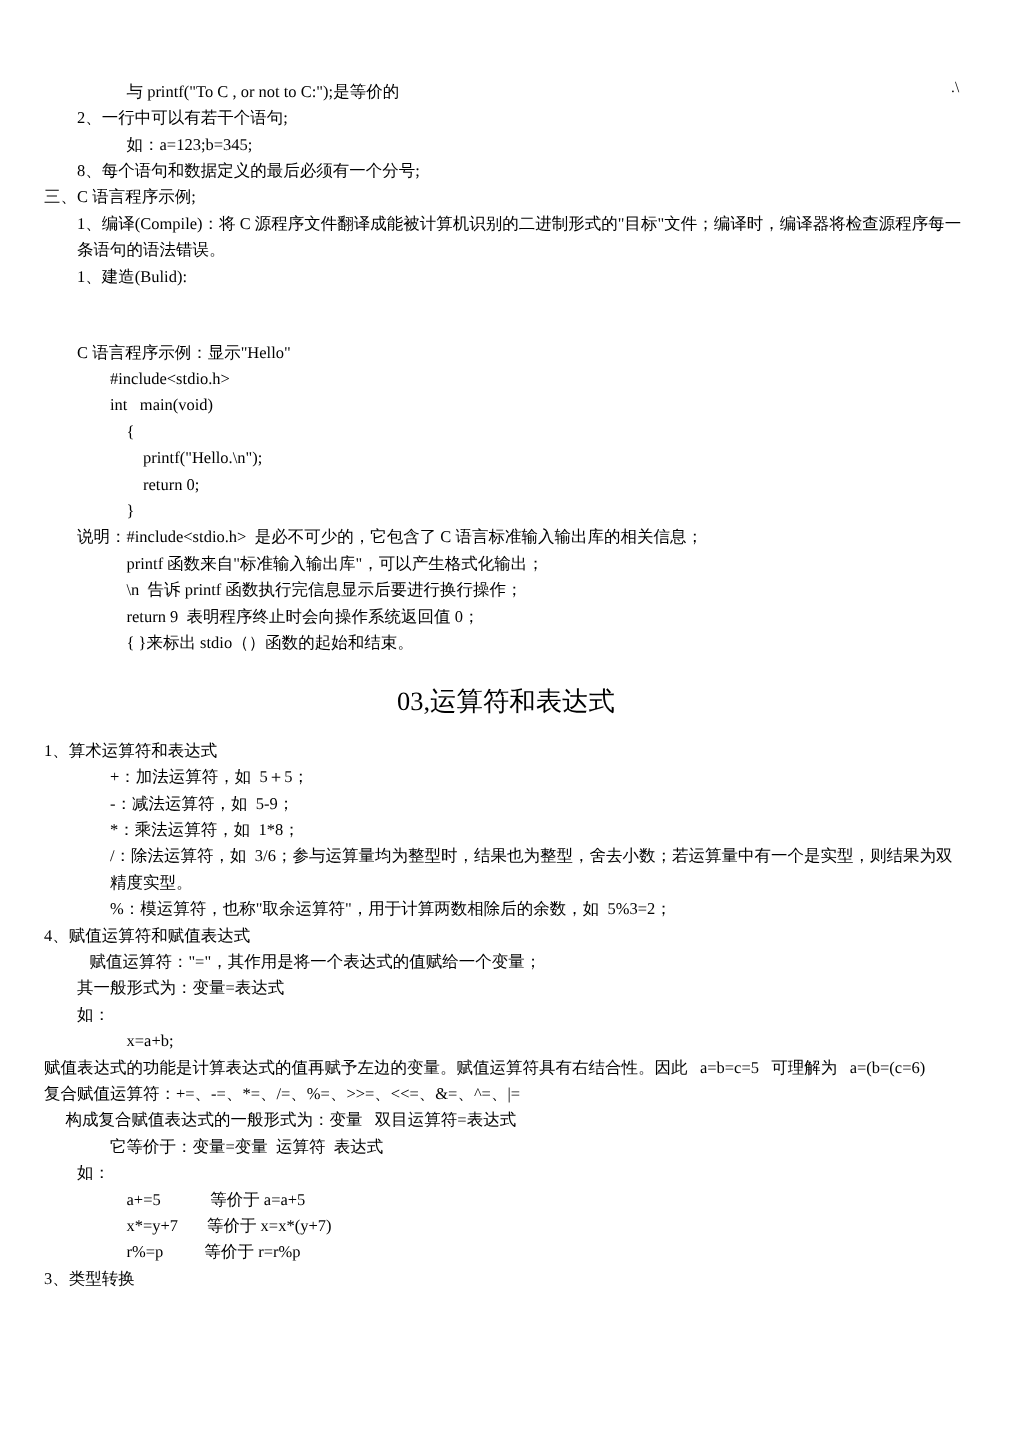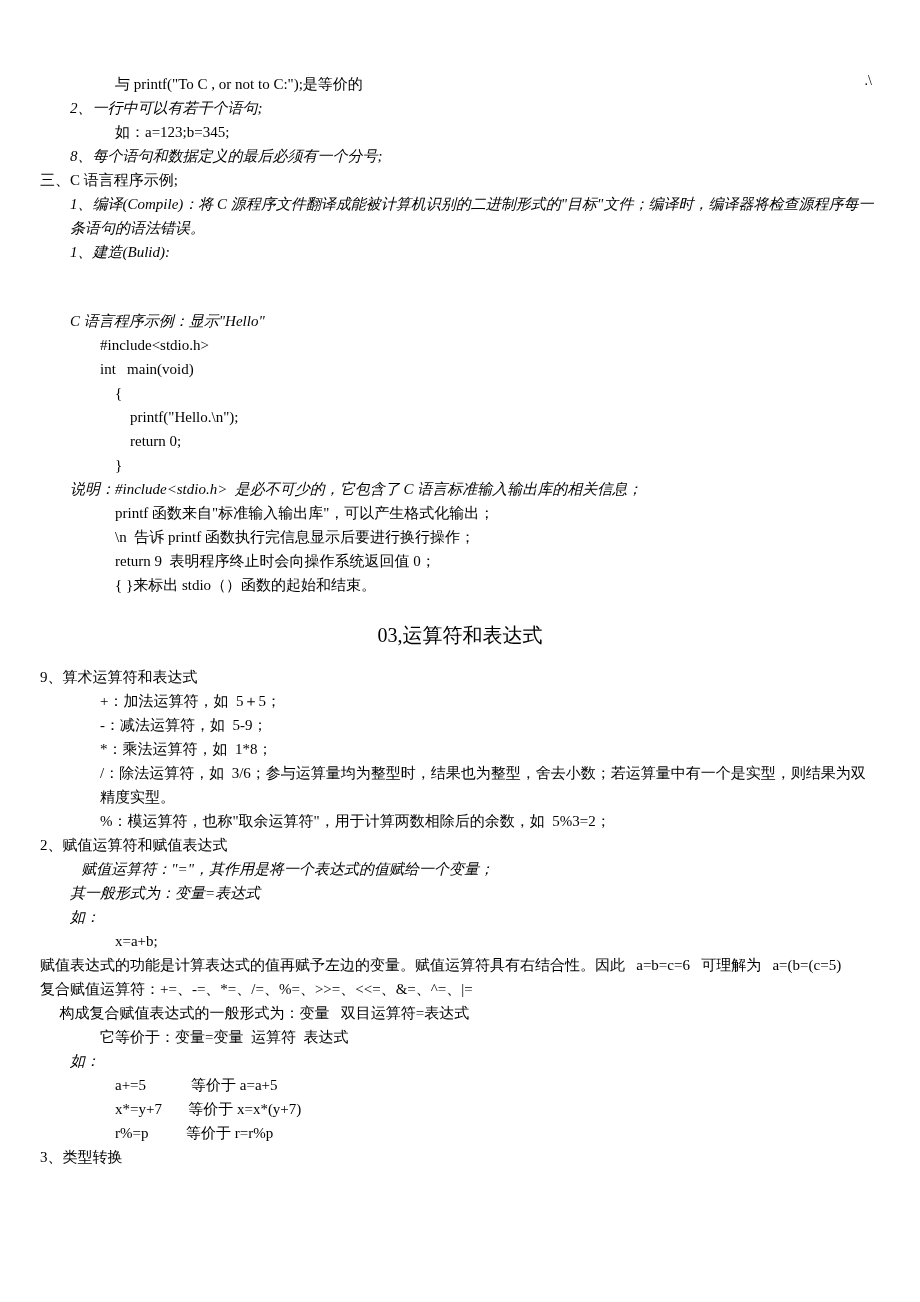--- a/index.html
+++ b/index.html
@@ -13,27 +13,27 @@
     width: 920px;
     box-sizing: border-box;
   }
   .page-marker {
     position: absolute;
     top: 70px;
     right: 48px;
     font-size: 14px;
   }
   .line { white-space: pre-wrap; }
-  .ind1 { padding-left: 2em; font-style: italic; }
+  .ind1 { padding-left: 2em; }
   .ind2 { padding-left: 4em; }
   .ind3 { padding-left: 5em; }
   .ind4 { padding-left: 6em; }
   h2.section-title {
     text-align: center;
-    font-size: 20px;
+    font-size: 24px;
     font-weight: normal;
     margin: 22px 0 14px;
   }
   .gap2 { height: 3em; }
 </style>
 </head>
 <body>
 
 <div class="page-marker">.\</div>
 
@@ -55,32 +55,32 @@
 <div class="line ind4">return 0;</div>
 <div class="line ind3">}</div>
 <div class="line ind1">说明：#include&lt;stdio.h&gt;  是必不可少的，它包含了 C 语言标准输入输出库的相关信息；</div>
 <div class="line ind3">printf 函数来自"标准输入输出库"，可以产生格式化输出；</div>
 <div class="line ind3">\n  告诉 printf 函数执行完信息显示后要进行换行操作；</div>
 <div class="line ind3">return 9  表明程序终止时会向操作系统返回值 0；</div>
 <div class="line ind3">{ }来标出 stdio（）函数的起始和结束。</div>
 
 <h2 class="section-title">03,运算符和表达式</h2>
 
-<div class="line">9、算术运算符和表达式</div>
+<div class="line">1、算术运算符和表达式</div>
 <div class="line ind2">+：加法运算符，如  5＋5；</div>
 <div class="line ind2">-：减法运算符，如  5-9；</div>
 <div class="line ind2">*：乘法运算符，如  1*8；</div>
 <div class="line ind2">/：除法运算符，如  3/6；参与运算量均为整型时，结果也为整型，舍去小数；若运算量中有一个是实型，则结果为双精度实型。</div>
 <div class="line ind2">%：模运算符，也称"取余运算符"，用于计算两数相除后的余数，如  5%3=2；</div>
-<div class="line">2、赋值运算符和赋值表达式</div>
+<div class="line">4、赋值运算符和赋值表达式</div>
 <div class="line ind1">   赋值运算符："="，其作用是将一个表达式的值赋给一个变量；</div>
 <div class="line ind1">其一般形式为：变量=表达式</div>
 <div class="line ind1">如：</div>
 <div class="line ind3">x=a+b;</div>
-<div class="line">赋值表达式的功能是计算表达式的值再赋予左边的变量。赋值运算符具有右结合性。因此   a=b=c=6   可理解为   a=(b=(c=5)</div>
+<div class="line">赋值表达式的功能是计算表达式的值再赋予左边的变量。赋值运算符具有右结合性。因此   a=b=c=5   可理解为   a=(b=(c=6)</div>
 <div class="line">复合赋值运算符：+=、-=、*=、/=、%=、&gt;&gt;=、&lt;&lt;=、&amp;=、^=、|=</div>
 <div class="line" style="padding-left:1.3em">构成复合赋值表达式的一般形式为：变量   双目运算符=表达式</div>
 <div class="line ind2">它等价于：变量=变量  运算符  表达式</div>
 <div class="line ind1">如：</div>
 <div class="line ind3">a+=5            等价于 a=a+5</div>
 <div class="line ind3">x*=y+7       等价于 x=x*(y+7)</div>
 <div class="line ind3">r%=p          等价于 r=r%p</div>
 <div class="line">3、类型转换</div>
 
 </body></html>

